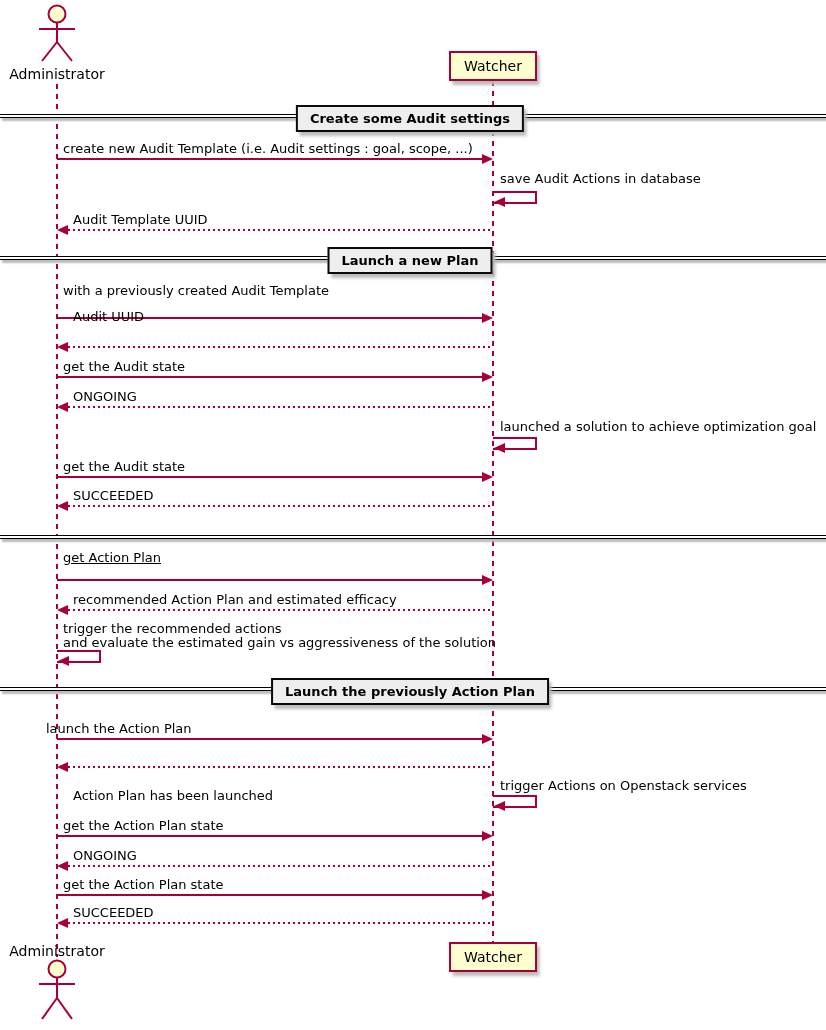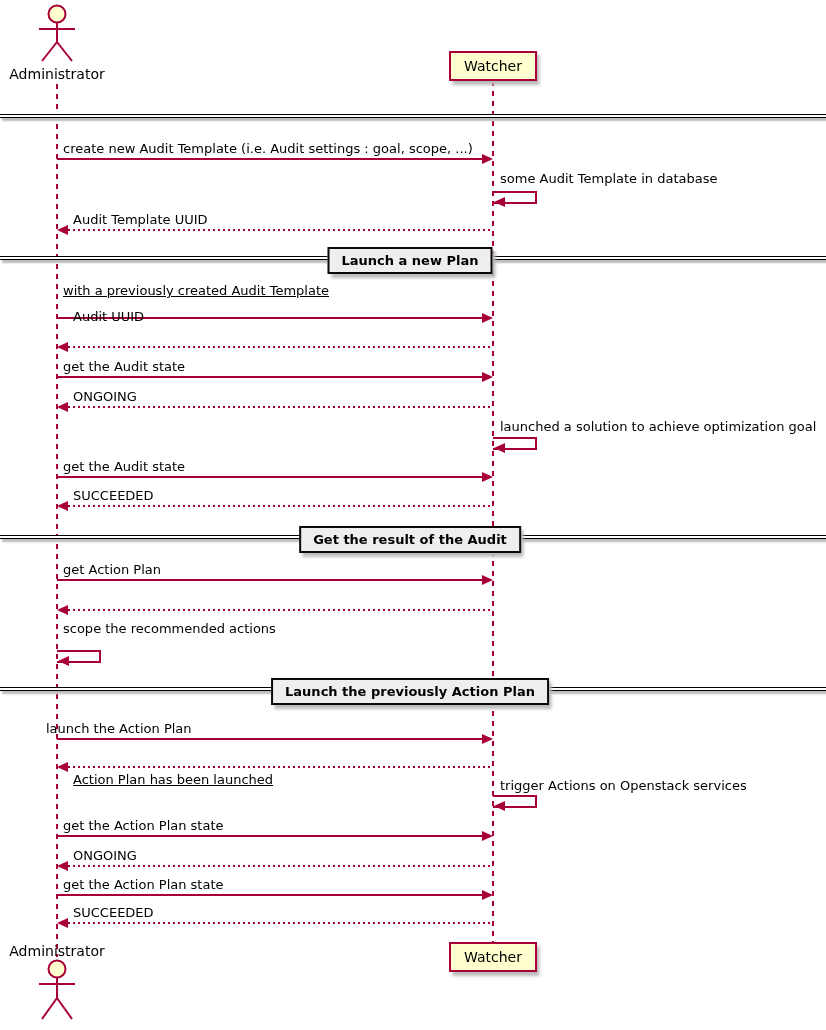--- a/index.html
+++ b/index.html
@@ -69,37 +69,38 @@
       <line x1="4" y1="25" x2="40" y2="25"></line>
       <line x1="22" y1="38" x2="7" y2="57"></line>
       <line x1="22" y1="38" x2="37" y2="57"></line>
     </svg>
   </div>
   <div class="actor-name" style="top:66px;">Administrator</div>
 
   <div class="pbox" style="top:51px;">Watcher</div>
 
   <div class="divline" style="top:114px;"></div>
+  <div class="divbox" style="top:105px;">Create some Audit settings</div>
 
   <span class="msg-label" style="left:63px; top:142px;">create new Audit Template (i.e. Audit settings : goal, scope, ...)</span>
   <div class="mline" style="left:57px; top:158px; width:425px;"></div>
   <div class="ah right" style="left:482px; top:154px;"></div>
 
-  <span class="msg-label" style="left:500px; top:172px;">some Audit Template in database</span>
+  <span class="msg-label" style="left:500px; top:172px;">save Audit Actions in database</span>
   <div class="selfloop" style="left:493px; top:191px;"></div>
   <div class="ah left" style="left:494px; top:197px;"></div>
 
   <span class="msg-label" style="left:73px; top:213px;">Audit Template UUID</span>
   <div class="mline dotted" style="left:68px; top:229px; width:424px;"></div>
   <div class="ah left" style="left:57px; top:225px;"></div>
 
   <div class="divline" style="top:256px;"></div>
   <div class="divbox" style="top:247px;">Launch a new Plan</div>
 
-  <span class="msg-label" style="left:63px; top:284px;text-decoration:underline;">with a previously created Audit Template</span>
+  <span class="msg-label" style="left:63px; top:284px;">with a previously created Audit Template</span>
   <div class="mline" style="left:57px; top:317px; width:425px;"></div>
   <div class="ah right" style="left:482px; top:313px;"></div>
 
   <span class="msg-label" style="left:73px; top:310px;text-align:center;">Audit UUID</span>
   <div class="mline dotted" style="left:68px; top:346px; width:424px;"></div>
   <div class="ah left" style="left:57px; top:342px;"></div>
 
   <span class="msg-label" style="left:63px; top:360px;">get the Audit state</span>
   <div class="mline" style="left:57px; top:376px; width:425px;"></div>
   <div class="ah right" style="left:482px; top:372px;"></div>
@@ -114,41 +115,42 @@
 
   <span class="msg-label" style="left:63px; top:460px;">get the Audit state</span>
   <div class="mline" style="left:57px; top:476px; width:425px;"></div>
   <div class="ah right" style="left:482px; top:472px;"></div>
 
   <span class="msg-label" style="left:73px; top:489px;">SUCCEEDED</span>
   <div class="mline dotted" style="left:68px; top:505px; width:424px;"></div>
   <div class="ah left" style="left:57px; top:501px;"></div>
 
   <div class="divline" style="top:535px;"></div>
-  <div class="divbox" style="top:526px;">Get the result of the Audit</div>
 
-  <span class="msg-label" style="left:63px; top:563px;">get Action Plan</span>
+  <span class="msg-label" style="left:63px; top:551px;text-decoration:underline;">get Action Plan</span>
   <div class="mline" style="left:57px; top:579px; width:425px;"></div>
   <div class="ah right" style="left:482px; top:575px;"></div>
 
+  <span class="msg-label" style="left:73px; top:593px;">recommended Action Plan and estimated efficacy</span>
   <div class="mline dotted" style="left:68px; top:609px; width:424px;"></div>
   <div class="ah left" style="left:57px; top:605px;"></div>
 
-  <span class="msg-label" style="left:63px; top:622px;">scope the recommended actions</span>
+  <span class="msg-label" style="left:63px; top:622px;">trigger the recommended actions</span>
+  <span class="msg-label" style="left:63px; top:636px;">and evaluate the estimated gain vs aggressiveness of the solution</span>
   <div class="selfloop" style="left:57px; top:650px;"></div>
   <div class="ah left" style="left:58px; top:656px;"></div>
 
   <div class="divline" style="top:687px;"></div>
   <div class="divbox" style="top:678px;">Launch the previously Action Plan</div>
 
   <span class="msg-label" style="left:46px; top:722px;">launch the Action Plan</span>
   <div class="mline" style="left:57px; top:738px; width:425px;"></div>
   <div class="ah right" style="left:482px; top:734px;"></div>
 
-  <span class="msg-label" style="left:73px; top:773px;text-decoration:underline;">Action Plan has been launched</span>
+  <span class="msg-label" style="left:73px; top:789px;">Action Plan has been launched</span>
   <div class="mline dotted" style="left:68px; top:766px; width:424px;"></div>
   <div class="ah left" style="left:57px; top:762px;"></div>
 
   <span class="msg-label" style="left:500px; top:779px;">trigger Actions on Openstack services</span>
   <div class="selfloop" style="left:493px; top:795px;"></div>
   <div class="ah left" style="left:494px; top:801px;"></div>
 
   <span class="msg-label" style="left:63px; top:819px;">get the Action Plan state</span>
   <div class="mline" style="left:57px; top:835px; width:425px;"></div>
   <div class="ah right" style="left:482px; top:831px;"></div>

